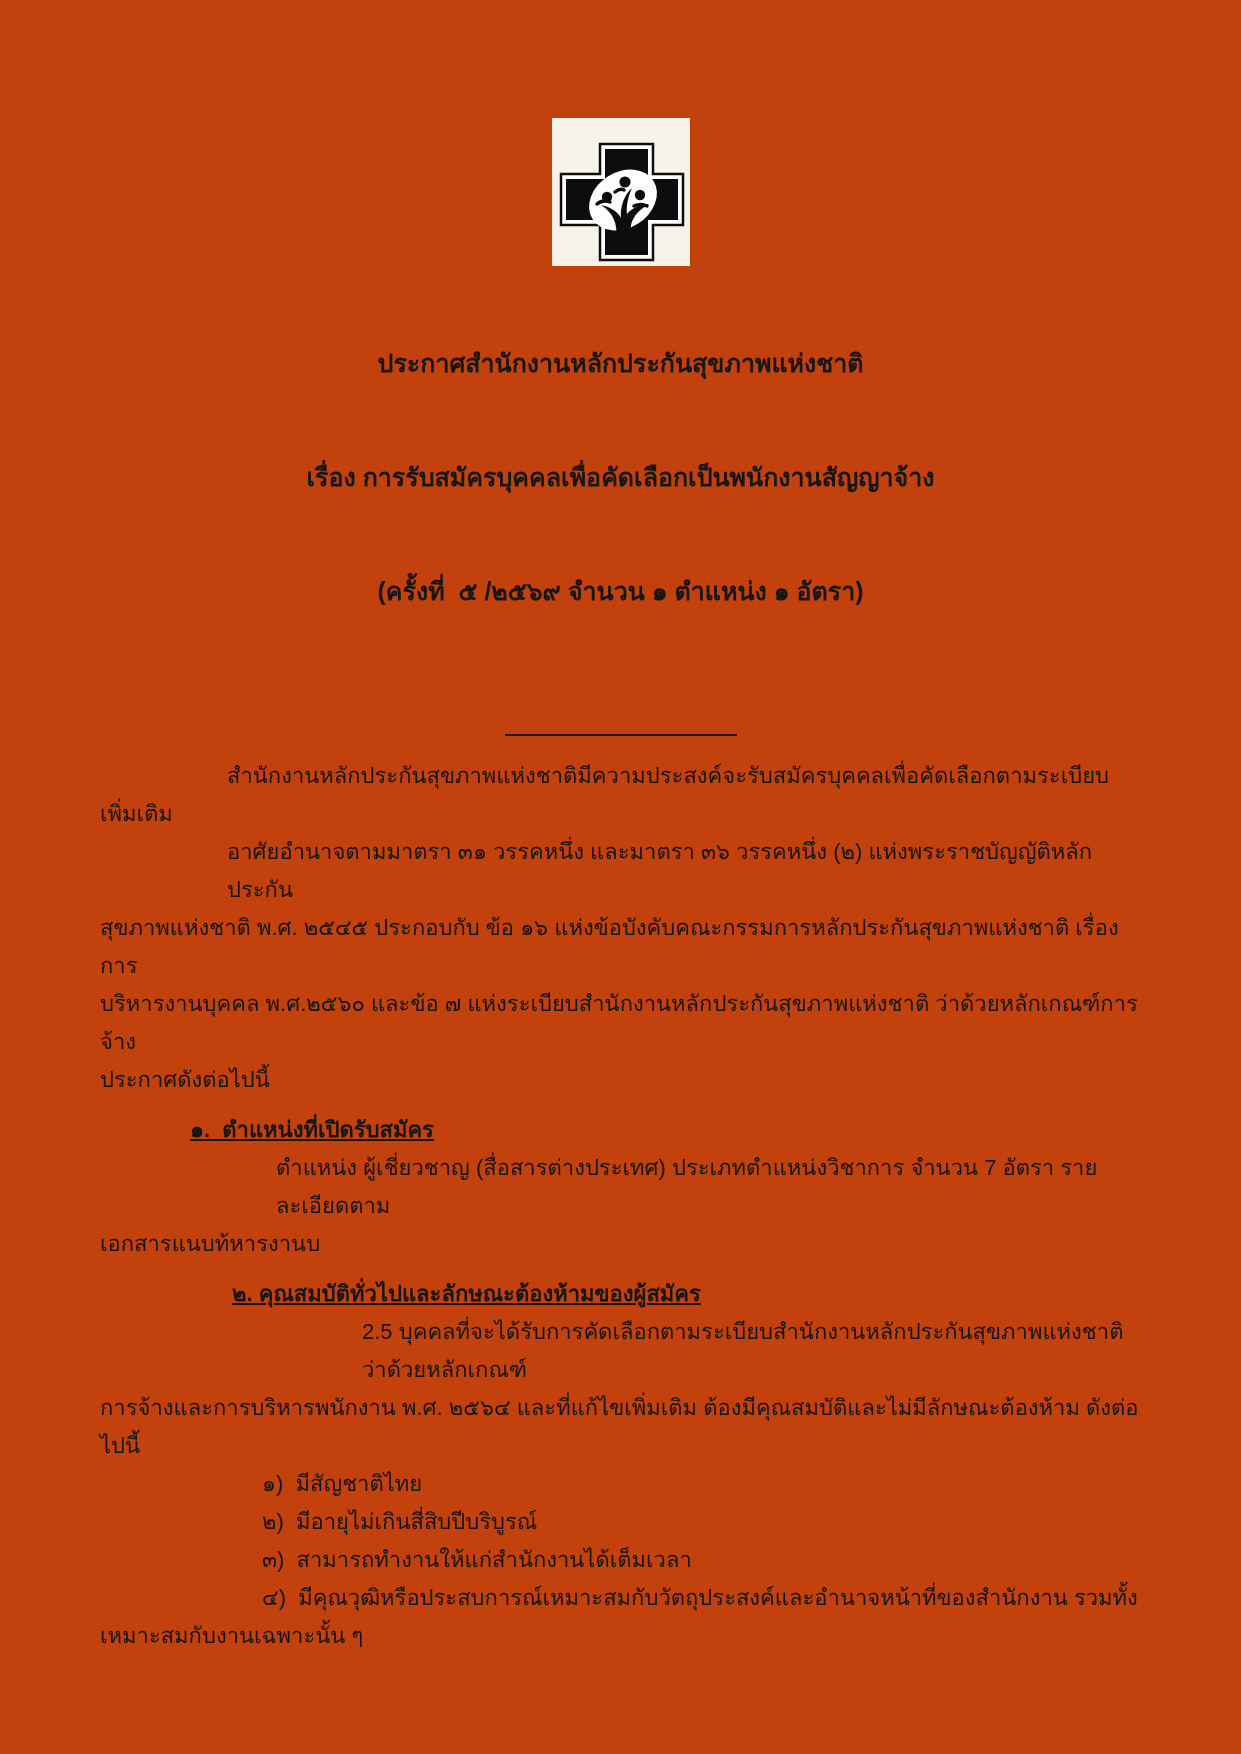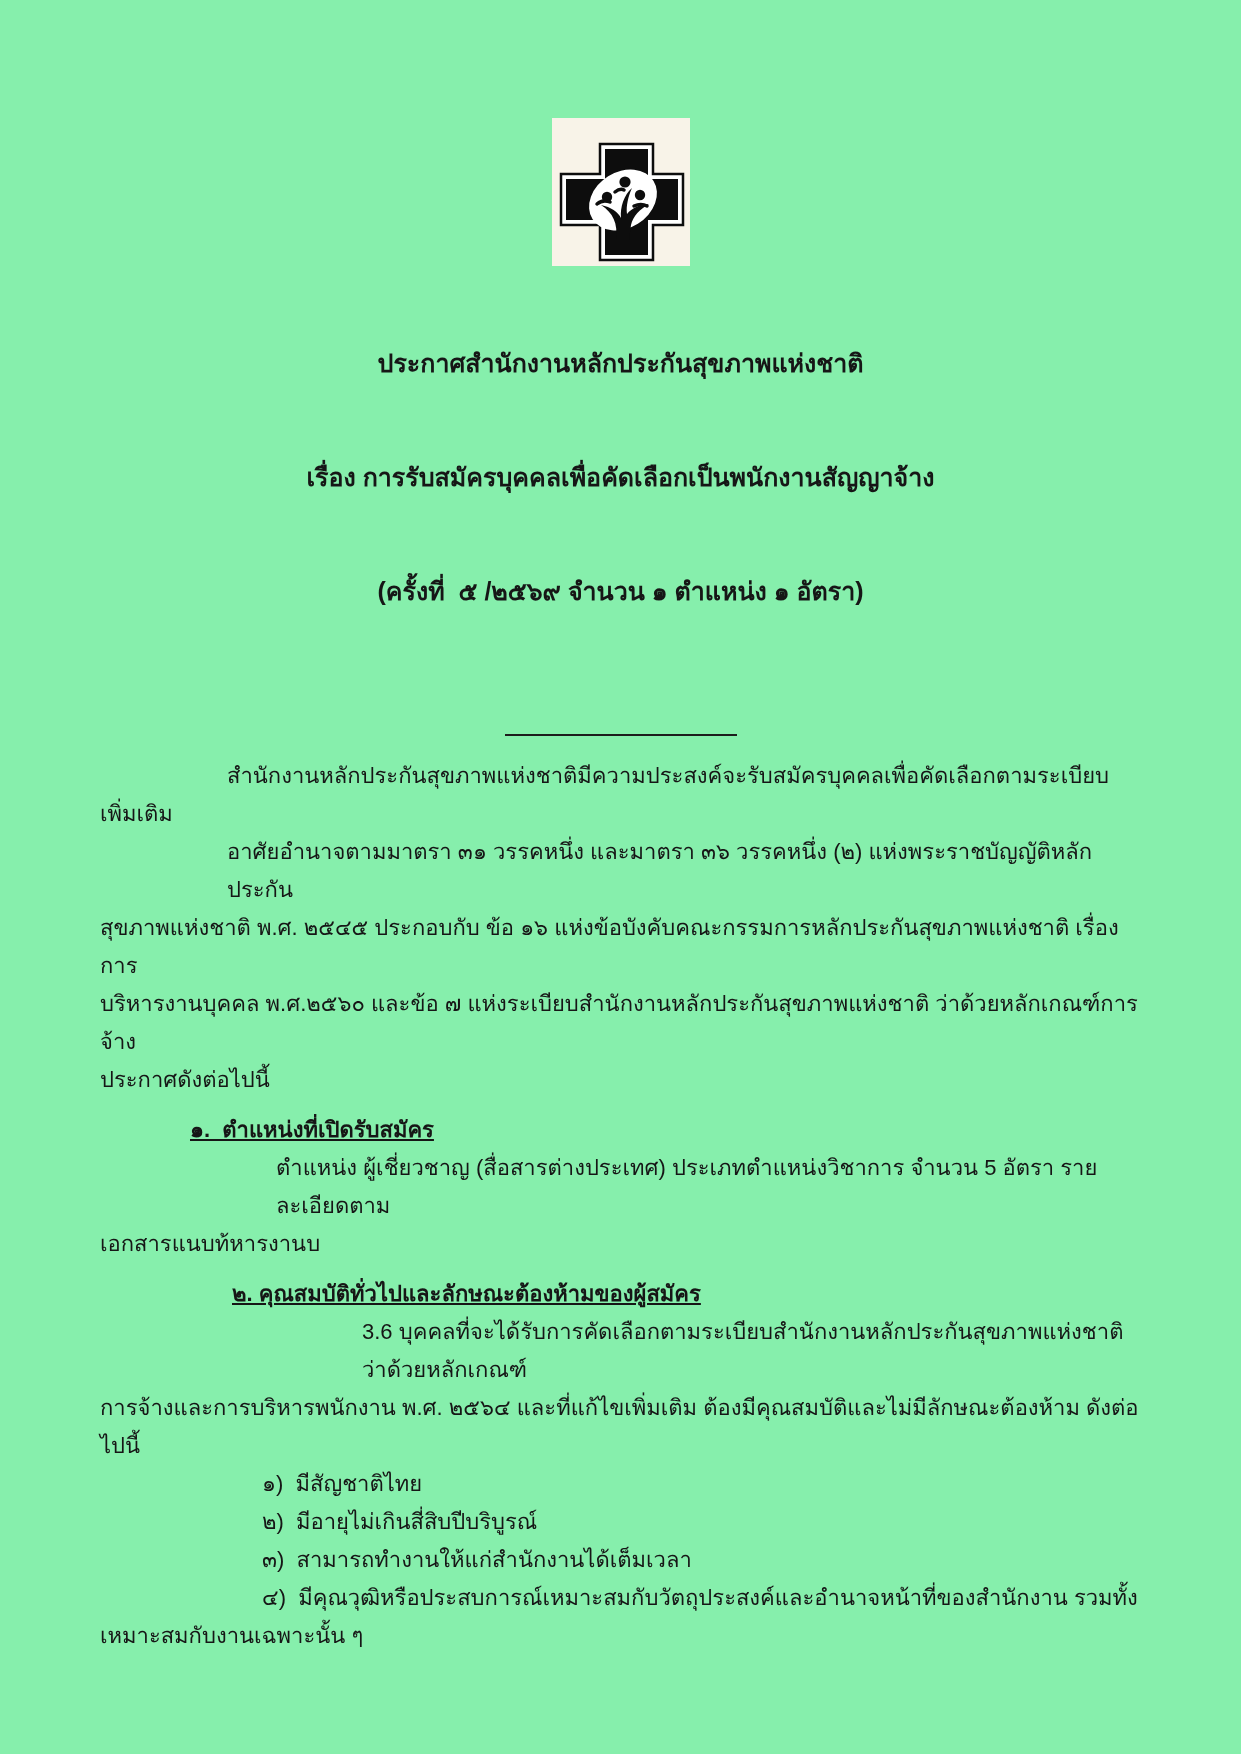--- a/index.html
+++ b/index.html
@@ -1,20 +1,20 @@
 <!DOCTYPE html>
 <html lang="th"><head>
 <meta charset="utf-8">
 <style>
   html,body{margin:0;padding:0;background:#ffffff;}
   .page{
     position:relative;
     width:1241px;height:1754px;
     margin:0 auto;
-    background:#86efac;
+    background:#c2410c;
     color:#161616;
     font-family:"Liberation Sans","DejaVu Sans",sans-serif;
     overflow:hidden;
   }
   .logo-wrap{width:138px;height:148px;margin:118px auto 0;}
   .title-block{
     text-align:center;
     font-weight:700;
     font-size:25px;
     line-height:38px;
@@ -61,24 +61,24 @@
   <div class="divider"></div>
 
   <div class="doc-body">
       <div class="line" style="padding-left: 127px;">สำนักงานหลักประกันสุขภาพแห่งชาติมีความประสงค์จะรับสมัครบุคคลเพื่อคัดเลือกตามระเบียบ</div>
       <div class="line" style="padding-left: 0px;">เพิ่มเติม</div>
       <div class="line" style="padding-left: 127px;">อาศัยอำนาจตามมาตรา ๓๑ วรรคหนึ่ง และมาตรา ๓๖ วรรคหนึ่ง (๒) แห่งพระราชบัญญัติหลักประกัน</div>
       <div class="line" style="padding-left: 0px;">สุขภาพแห่งชาติ พ.ศ. ๒๕๔๕ ประกอบกับ ข้อ ๑๖ แห่งข้อบังคับคณะกรรมการหลักประกันสุขภาพแห่งชาติ เรื่องการ</div>
       <div class="line" style="padding-left: 0px;">บริหารงานบุคคล พ.ศ.๒๕๖๐ และข้อ ๗ แห่งระเบียบสำนักงานหลักประกันสุขภาพแห่งชาติ ว่าด้วยหลักเกณฑ์การจ้าง</div>
       <div class="line" style="padding-left: 0px;">ประกาศดังต่อไปนี้</div>
       <div class="line bold" style="padding-left: 90px; margin-top: 12px;">๑.  ตำแหน่งที่เปิดรับสมัคร</div>
-      <div class="line" style="padding-left: 176px;">ตำแหน่ง ผู้เชี่ยวชาญ (สื่อสารต่างประเทศ) ประเภทตำแหน่งวิชาการ จำนวน 5 อัตรา รายละเอียดตาม</div>
+      <div class="line" style="padding-left: 176px;">ตำแหน่ง ผู้เชี่ยวชาญ (สื่อสารต่างประเทศ) ประเภทตำแหน่งวิชาการ จำนวน 7 อัตรา รายละเอียดตาม</div>
       <div class="line" style="padding-left: 0px;">เอกสารแนบท้หารงานบ</div>
       <div class="line bold" style="padding-left: 132px; margin-top: 12px;">๒. คุณสมบัติทั่วไปและลักษณะต้องห้ามของผู้สมัคร</div>
-      <div class="line" style="padding-left: 262px;">3.6 บุคคลที่จะได้รับการคัดเลือกตามระเบียบสำนักงานหลักประกันสุขภาพแห่งชาติ ว่าด้วยหลักเกณฑ์</div>
+      <div class="line" style="padding-left: 262px;">2.5 บุคคลที่จะได้รับการคัดเลือกตามระเบียบสำนักงานหลักประกันสุขภาพแห่งชาติ ว่าด้วยหลักเกณฑ์</div>
       <div class="line" style="padding-left: 0px;">การจ้างและการบริหารพนักงาน พ.ศ. ๒๕๖๔ และที่แก้ไขเพิ่มเติม ต้องมีคุณสมบัติและไม่มีลักษณะต้องห้าม ดังต่อไปนี้</div>
       <div class="line" style="padding-left: 162px;">๑)  มีสัญชาติไทย</div>
       <div class="line" style="padding-left: 162px;">๒)  มีอายุไม่เกินสี่สิบปีบริบูรณ์</div>
       <div class="line" style="padding-left: 162px;">๓)  สามารถทำงานให้แก่สำนักงานได้เต็มเวลา</div>
       <div class="line" style="padding-left: 162px;">๔)  มีคุณวุฒิหรือประสบการณ์เหมาะสมกับวัตถุประสงค์และอำนาจหน้าที่ของสำนักงาน รวมทั้ง</div>
       <div class="line" style="padding-left: 0px;">เหมาะสมกับงานเฉพาะนั้น ๆ</div>
     </div>
 
 </div>
 

